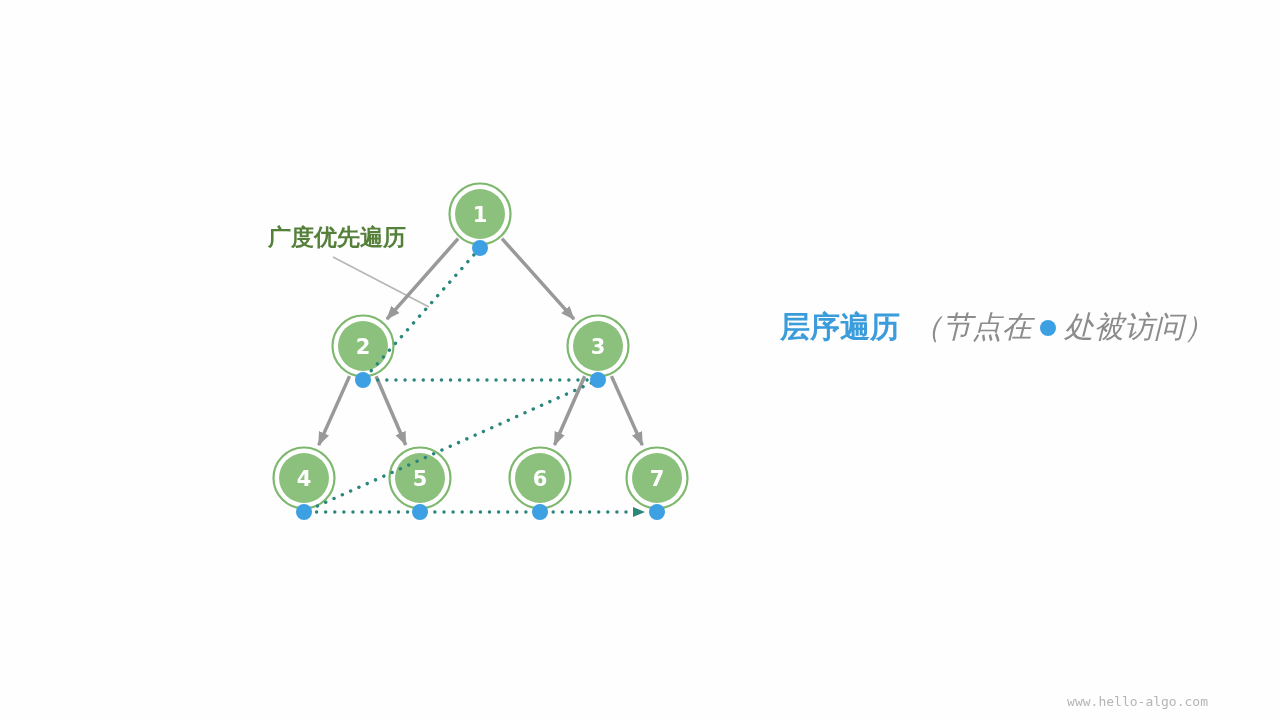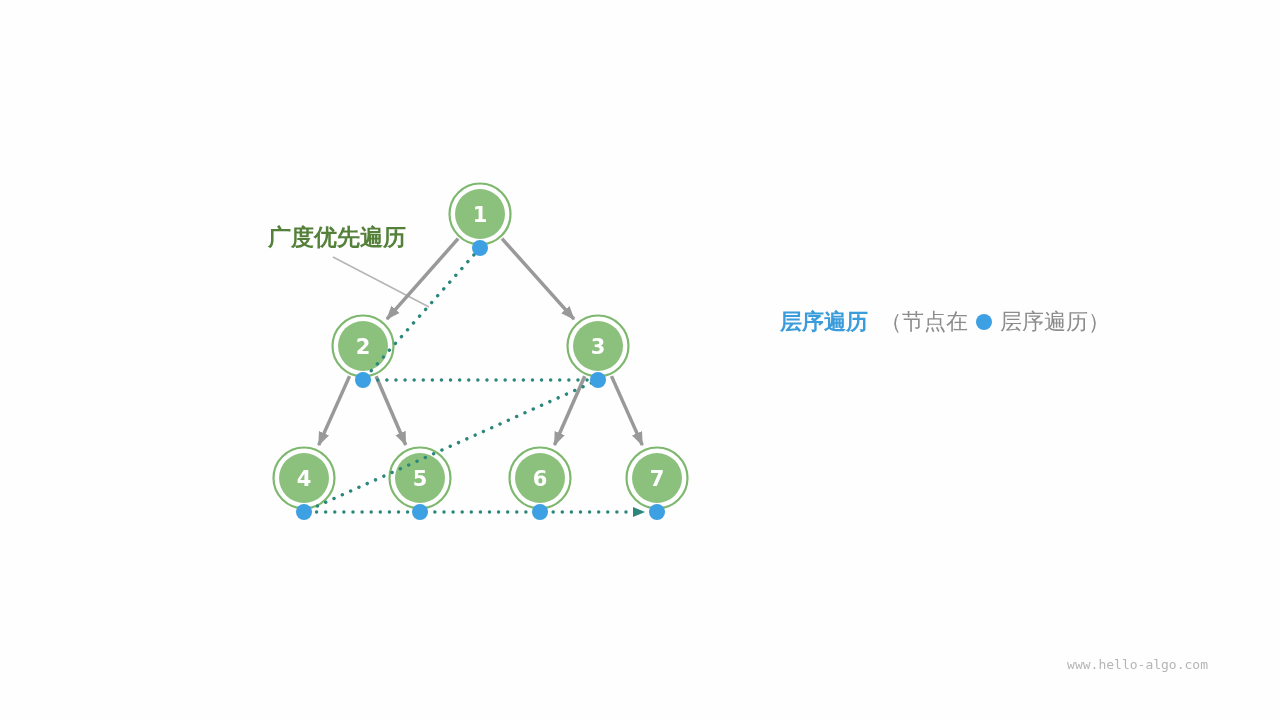--- a/index.html
+++ b/index.html
@@ -24,32 +24,33 @@
     font-weight: bold;
     color: var(--bfs-label);
     white-space: nowrap;
   }
   .legend {
     position: absolute;
     left: 780px;
     top: 307px;
     display: flex;
     align-items: flex-end;
-    font-size: 22px;
+    font-size: 30px;
     white-space: nowrap;
   }
   .legend-title {
     color: var(--legend-title);
     font-weight: bold;
     margin-right: 12px;
   }
   .legend-note {
     color: var(--legend-note);
     display: flex;
     align-items: center;
+    font-style: italic;
   }
   .visit-dot-inline {
     width: 16px;
     height: 16px;
     border-radius: 50%;
     background: var(--visit-dot);
     display: inline-block;
     margin: 0 8px;
     flex: 0 0 auto;
   }
@@ -59,21 +60,21 @@
     top: 366px;
     font-size: 22px;
     font-family: "DejaVu Sans Mono", "Liberation Mono", monospace;
     color: var(--sequence-text);
     letter-spacing: 3px;
     white-space: nowrap;
   }
   .watermark {
     position: absolute;
     right: 72px;
-    top: 657px;
+    top: 694px;
     font-size: 13px;
     font-family: "DejaVu Sans Mono", "Liberation Mono", monospace;
     color: var(--watermark);
   }
 </style>
 </head>
 <body>
 
 <div class="canvas">
 
@@ -138,20 +139,20 @@
       <circle cx="657" cy="512" r="8" fill="#3da0e2"></circle>
     </svg>
 
   <div class="bfs-label">广度优先遍历</div>
 
   <div class="legend">
     <span class="legend-title">层序遍历</span>
     <span class="legend-note">
       <span>（节点在</span>
       <span class="visit-dot-inline"></span>
-      <span>层序遍历）</span>
+      <span>处被访问）</span>
     </span>
   </div>
 
 
   <div class="watermark">www.hello-algo.com</div>
 
 </div>
 
 </body></html>

